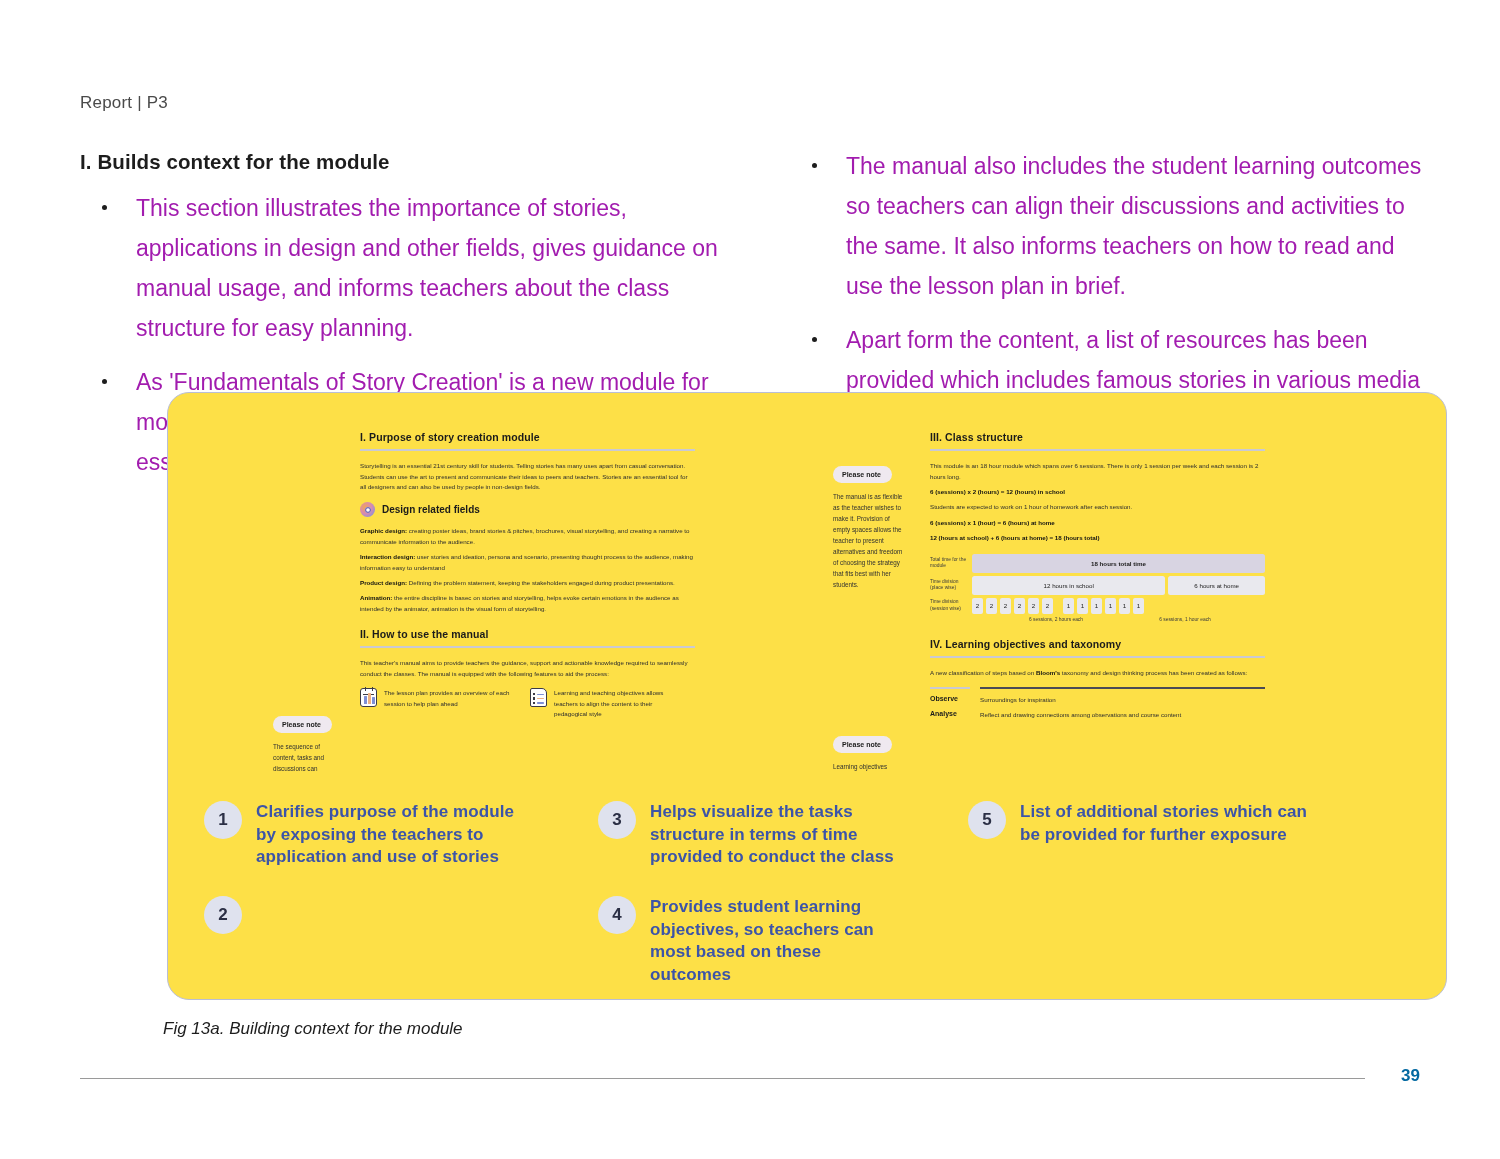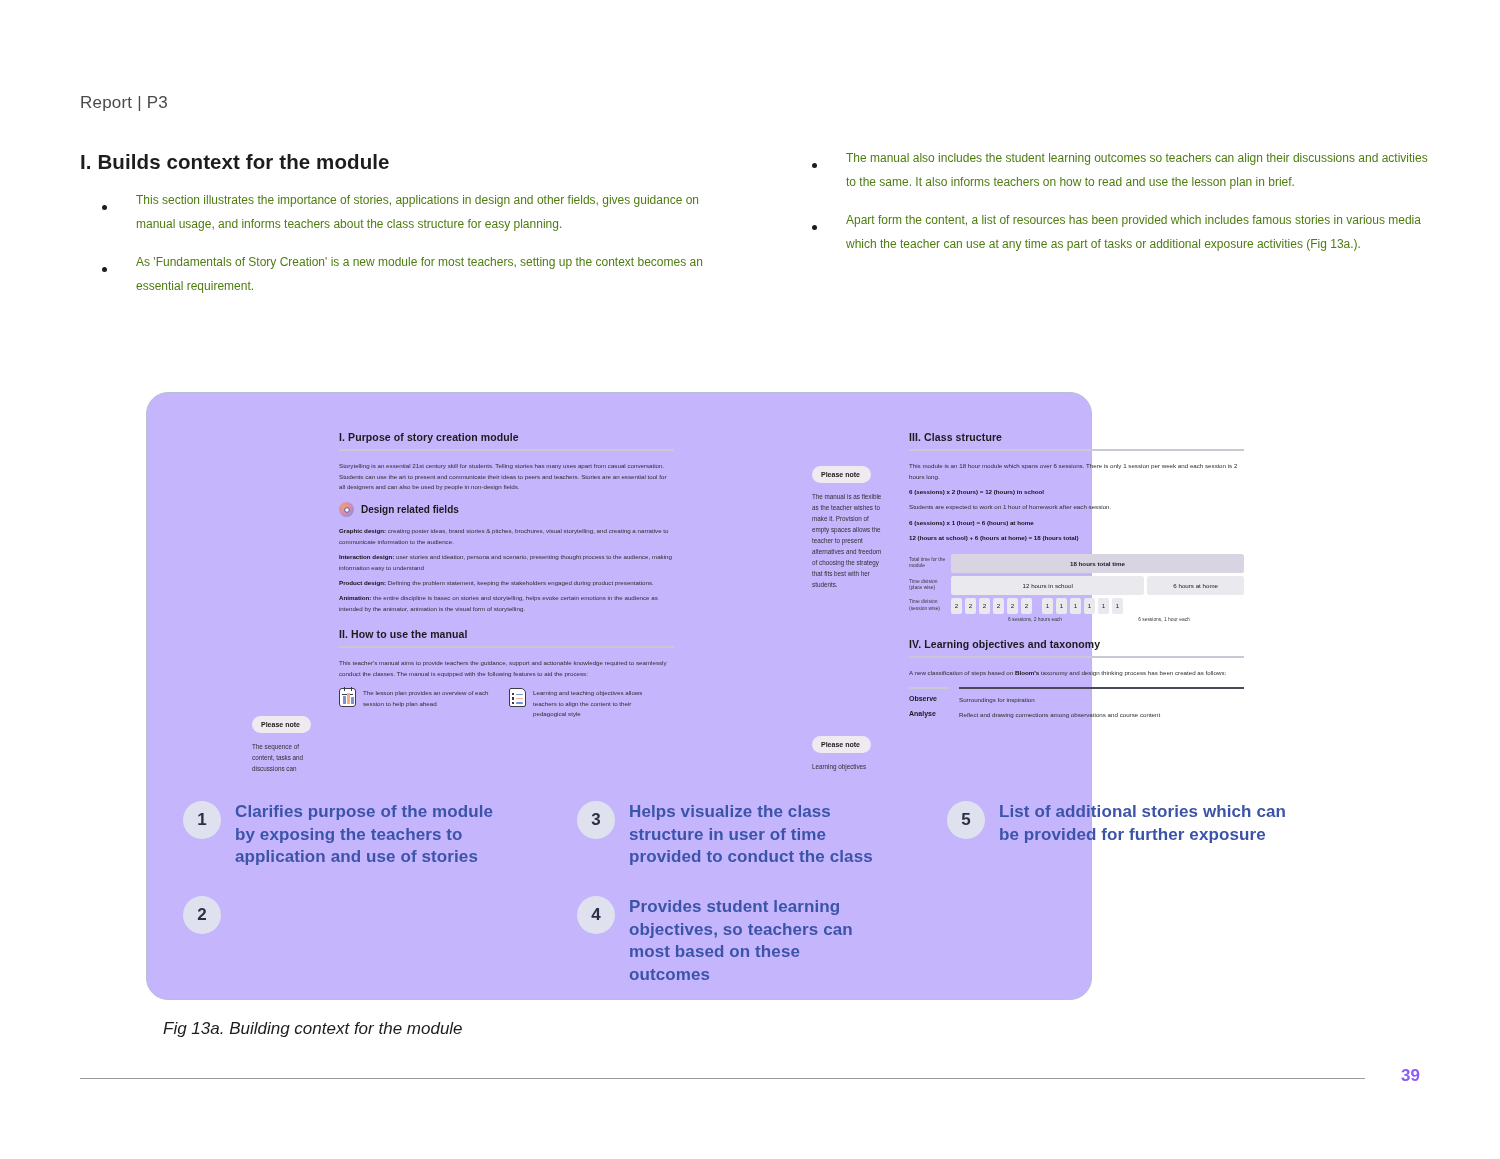--- a/index.html
+++ b/index.html
@@ -24,38 +24,38 @@
   .col-right { left: 790px; top: 146px; width: 640px; }
 
   h2.sec-title {
     font-size: 20.5px; font-weight: bold; color: #1d1d1d;
     margin-bottom: 14px; letter-spacing: .1px;
   }
   ul.bullets { list-style: none; }
   ul.bullets li {
     position: relative;
     padding-left: 56px;
-    font-size: 12px;
-    line-height: 24px;
-    color: #4d7c0f;
+    font-size: 23px;
+    line-height: 40px;
+    color: #a21caf;
     margin-bottom: 14px;
   }
   ul.bullets li .dot {
     position: absolute; left: 22px; top: 17px;
     width: 5px; height: 5px; border-radius: 50%;
     background: #1d1d1d;
   }
 
   
   .figure-frame {
-    position: absolute; left: 146px; top: 392px;
-    width: 946px; height: 608px;
+    position: absolute; left: 167px; top: 392px;
+    width: 1280px; height: 608px;
     border: 1.4px solid #b9bed6;
     border-radius: 22px;
-    background: #c4b5fd;
+    background: #fde047;
   }
 
   
   .mini { position: absolute; inset: 0; }
 
   .mini-col { position: absolute; }
   .mini-left  { left: 192px; top: 38px;  width: 335px; }
   .mini-note1 { left: 105px; top: 320px; width: 70px; }
   .mini-note-mid { left: 665px; top: 70px; width: 72px; }
   .mini-note-mid2{ left: 665px; top: 340px; width: 72px; }
@@ -182,21 +182,21 @@
     font-size: 17px; font-style: italic; color: #1d1d1d;
   }
 
   
   .footer-rule {
     position: absolute; left: 80px; top: 1078px;
     width: 1285px; height: 1px; background: #9a9a9a;
   }
   .page-no {
     position: absolute; right: 80px; top: 1066px;
-    font-size: 17px; font-weight: bold; color: #8b5cf6;
+    font-size: 17px; font-weight: bold; color: #0369a1;
   }
 </style>
 </head>
 <body>
 
 <div class="page">
 
   <div class="running-head">Report | P3</div>
 
   <div class="col col-left">
@@ -357,21 +357,21 @@
       <div class="callouts">
         <div class="callout c1">
           <span class="cnum">1</span>
           <span class="ctext">Clarifies purpose of the module by exposing the teachers to application and use of stories</span>
         </div>
         <div class="callout c2">
           <span class="cnum">2</span>
         </div>
         <div class="callout c3">
           <span class="cnum">3</span>
-          <span class="ctext">Helps visualize the class structure in user of time provided to conduct the class</span>
+          <span class="ctext">Helps visualize the tasks structure in terms of time provided to conduct the class</span>
         </div>
         <div class="callout c4">
           <span class="cnum">4</span>
           <span class="ctext">Provides student learning objectives, so teachers can most based on these outcomes</span>
         </div>
         <div class="callout c5">
           <span class="cnum">5</span>
           <span class="ctext">List of additional stories which can be provided for further exposure</span>
         </div>
       </div>

